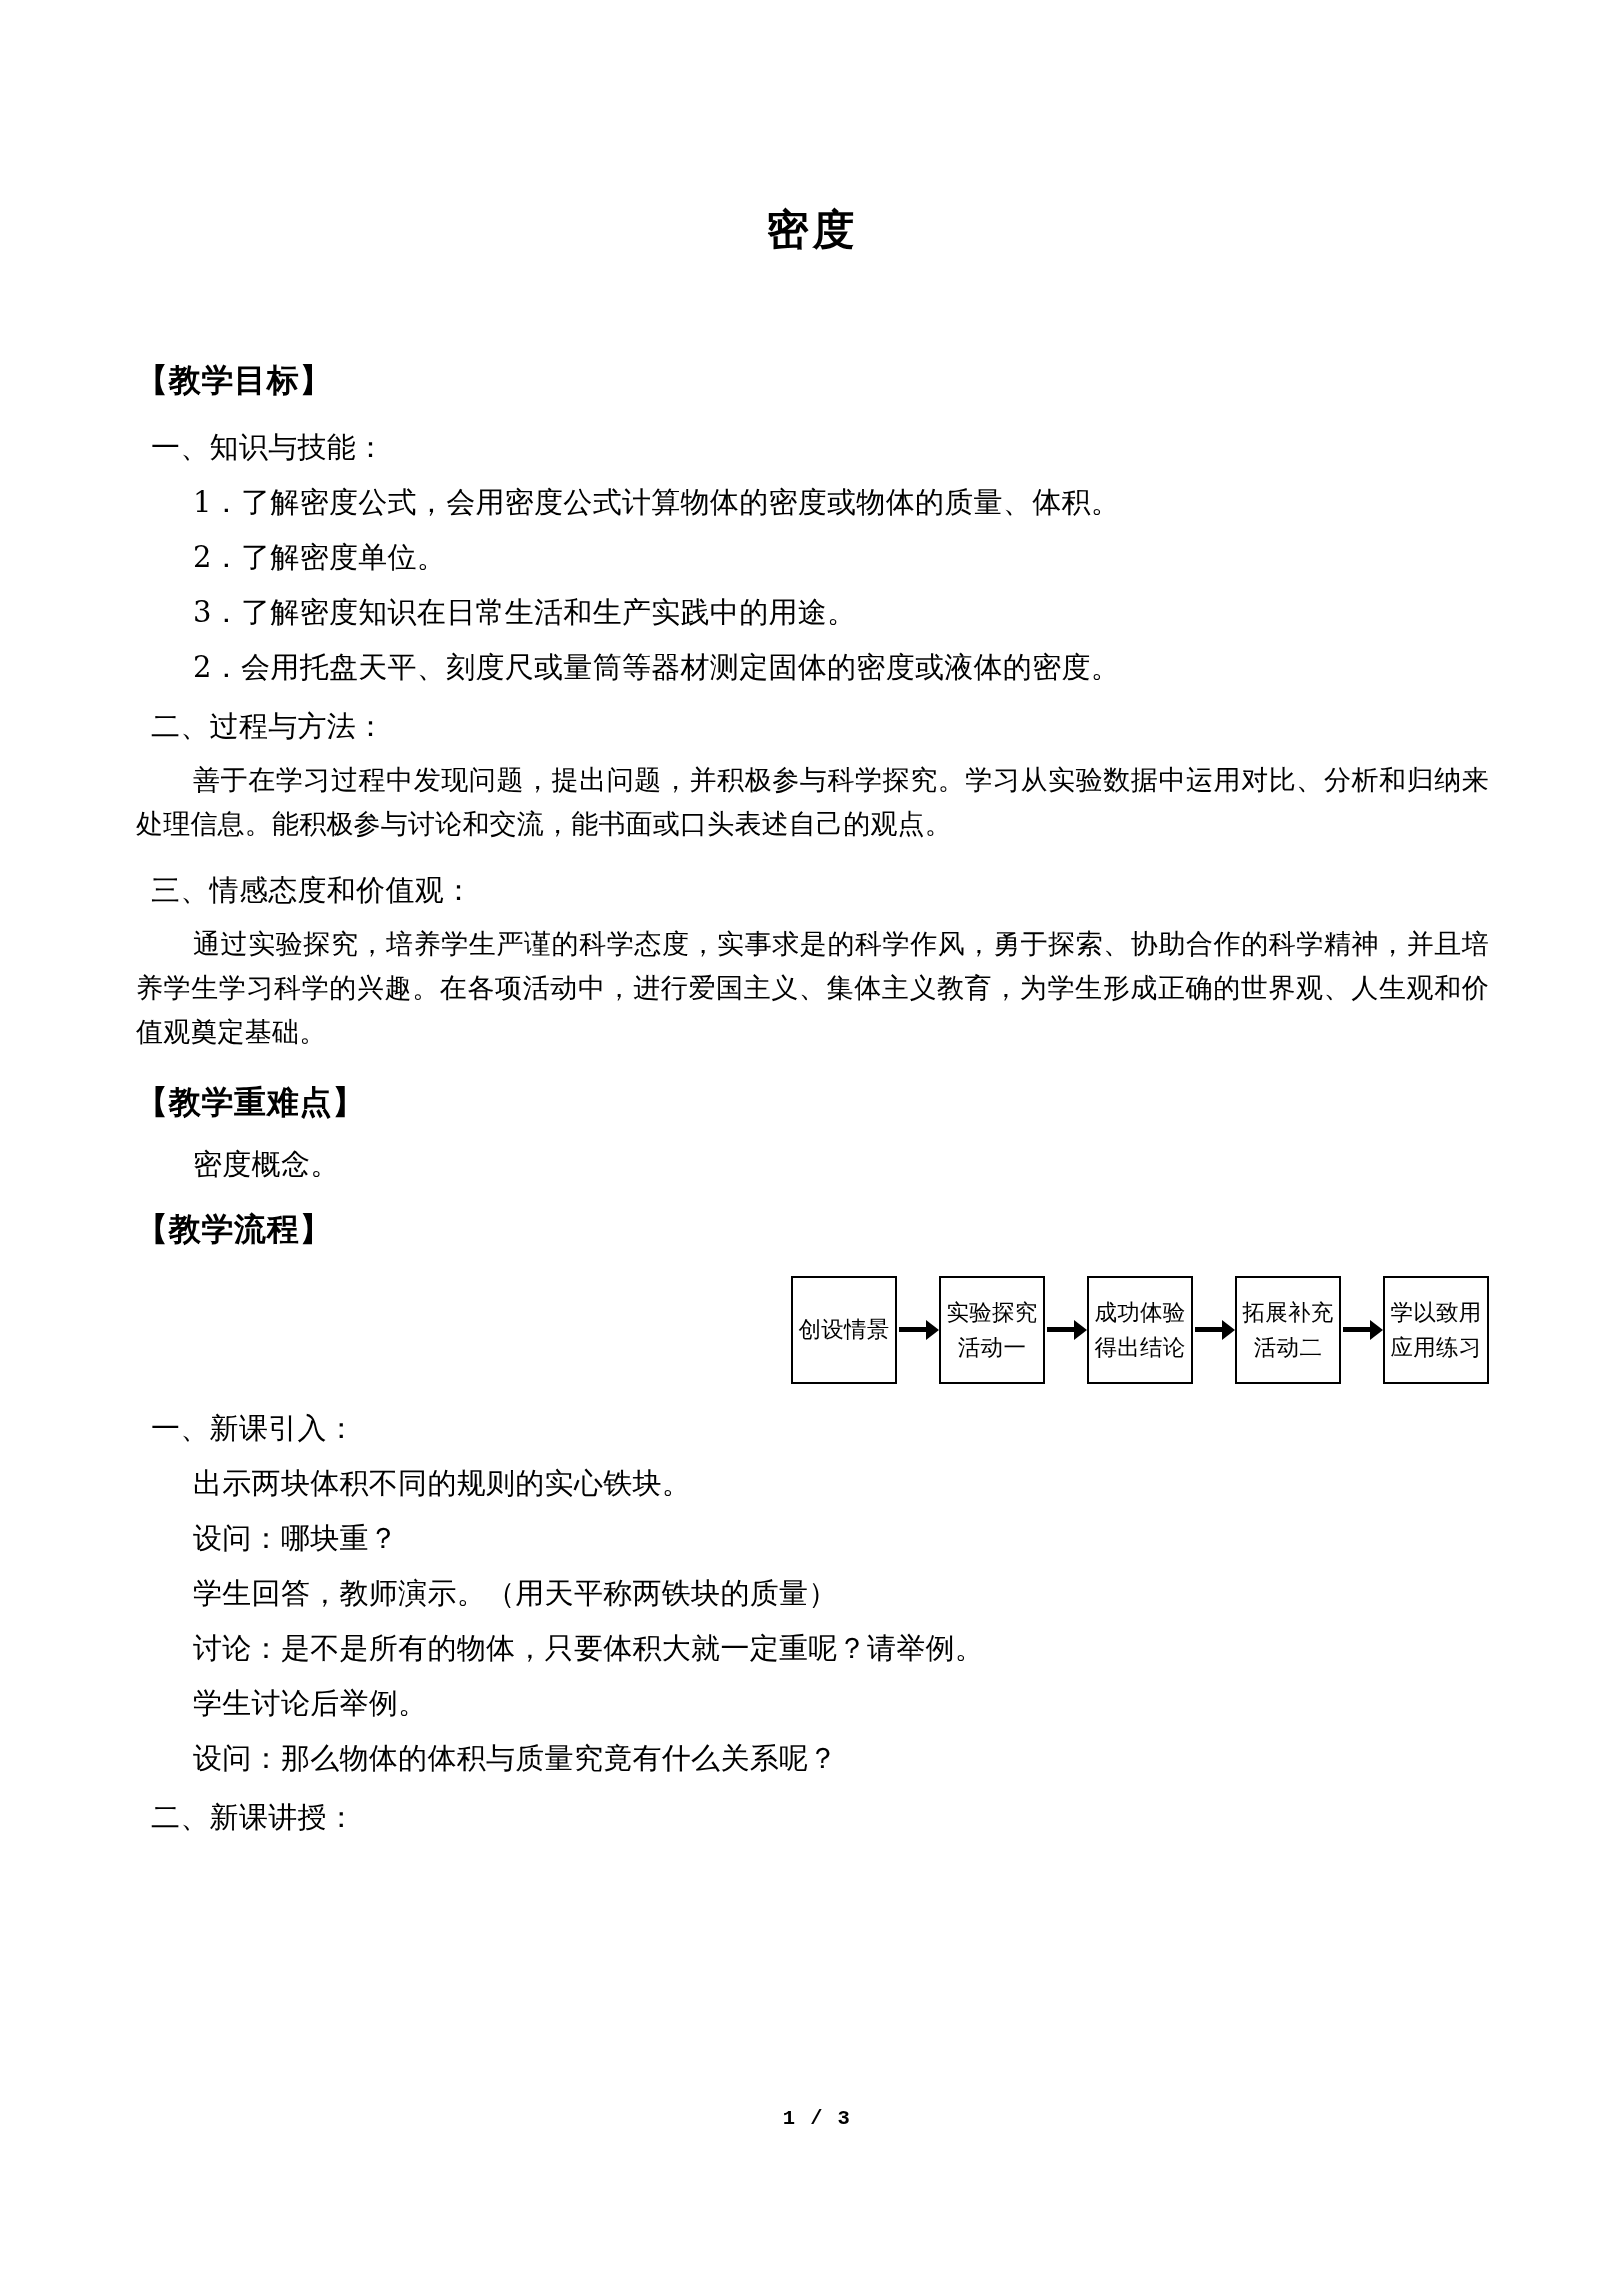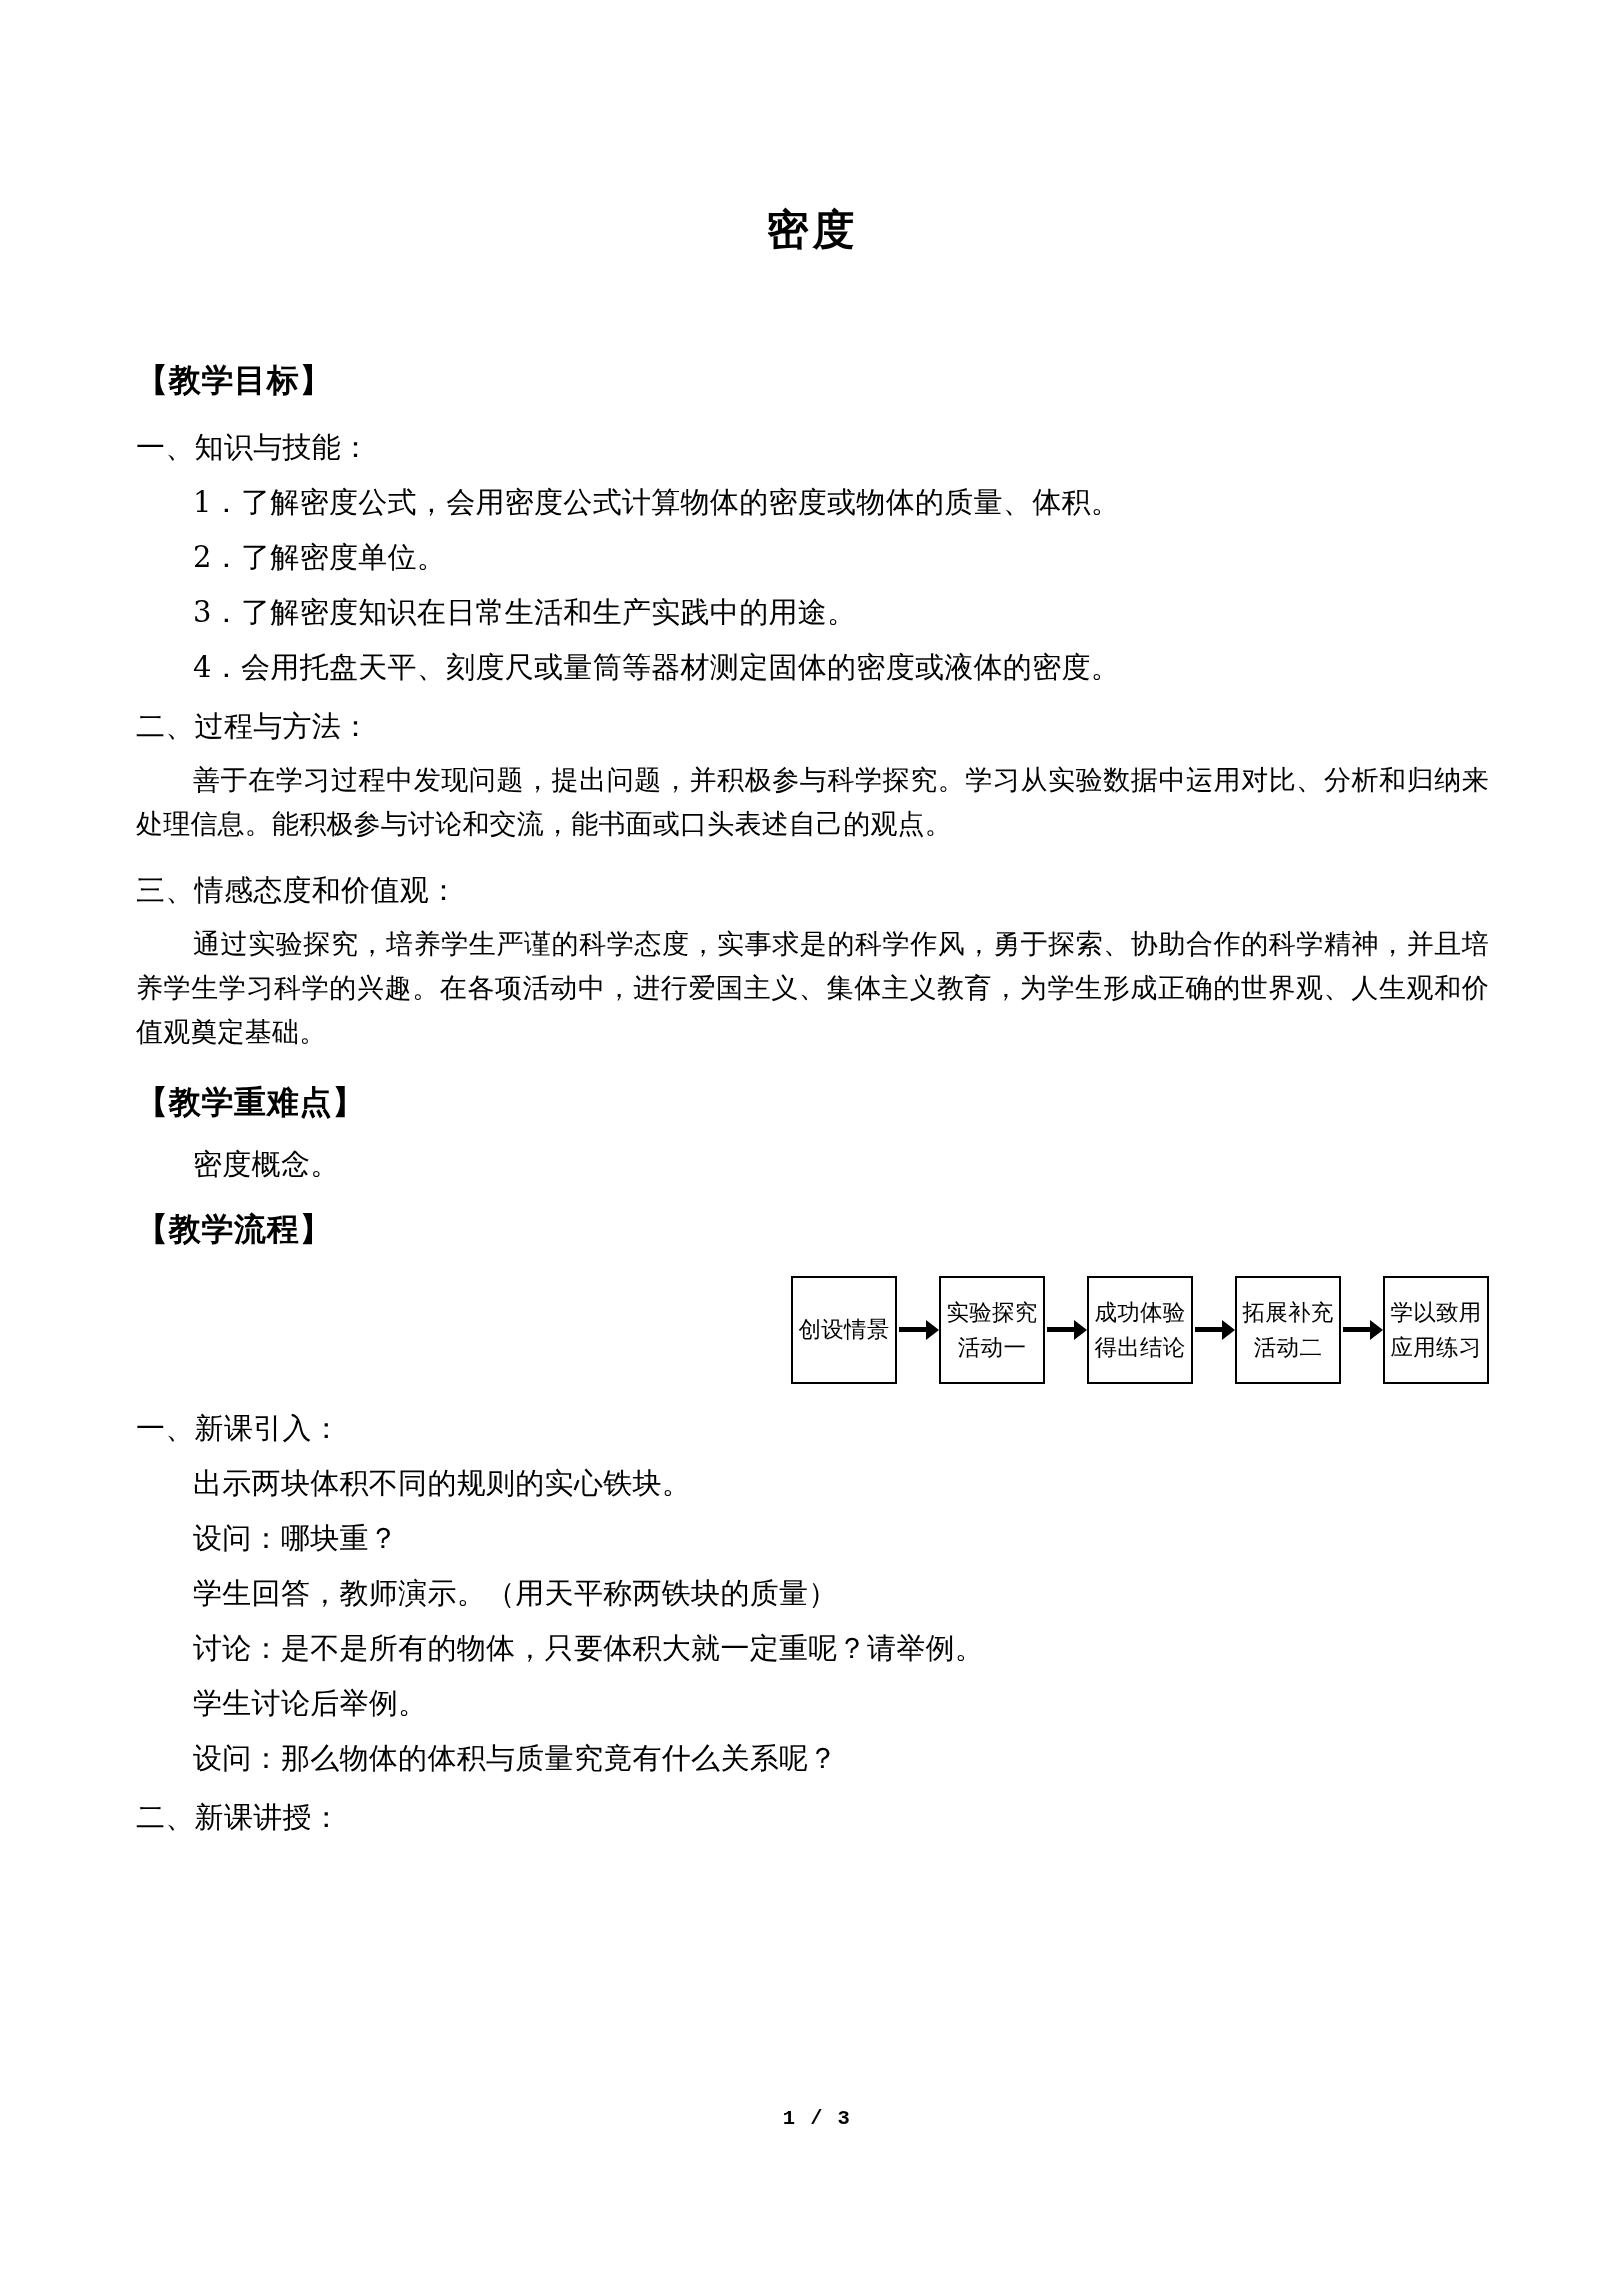--- a/index.html
+++ b/index.html
@@ -48,21 +48,21 @@
   }
   .sh-gap-1 { margin-top: 104px; }
   .sh-gap-2 { margin-top: 27px; }
   .sh-gap-3 { margin-top: 29px; }
   .sh-gap-4 { margin-top: 27px; }
 
   
   .level1 {
     font-size: 29px;
     line-height: 1.0;
-    margin: 0;
+    margin: 15px;
     padding: 0;
     letter-spacing: 0.3px;
   }
   .l1-gap { margin-top: 30px; }
 
   
   .item {
     font-size: 29px;
     line-height: 1.0;
     margin: 0;
@@ -152,21 +152,21 @@
 
     <div class="doc-title">密度</div>
 
     <div class="section-head sh-gap-1">【教学目标】</div>
 
     <div class="level1 l1-gap">一、知识与技能：</div>
 
     <div class="item item-gap">1．了解密度公式，会用密度公式计算物体的密度或物体的质量、体积。</div>
     <div class="item item-gap">2．了解密度单位。</div>
     <div class="item item-gap">3．了解密度知识在日常生活和生产实践中的用途。</div>
-    <div class="item item-gap">4．会用托盘天平、刻度尺或量筒等器材测定固体的密度或液体的密度。</div>
+    <div class="item item-gap">2．会用托盘天平、刻度尺或量筒等器材测定固体的密度或液体的密度。</div>
 
     <div class="level1 l1-gap">二、过程与方法：</div>
     <div class="para para-gap">善于在学习过程中发现问题，提出问题，并积极参与科学探究。学习从实验数据中运用对比、分析和归纳来处理信息。能积极参与讨论和交流，能书面或口头表述自己的观点。</div>
 
     <div class="level1 l1-gap">三、情感态度和价值观：</div>
     <div class="para para-gap">通过实验探究，培养学生严谨的科学态度，实事求是的科学作风，勇于探索、协助合作的科学精神，并且培养学生学习科学的兴趣。在各项活动中，进行爱国主义、集体主义教育，为学生形成正确的世界观、人生观和价值观奠定基础。</div>
 
     <div class="section-head sh-gap-2">【教学重难点】</div>
     <div class="item item-gap">密度概念。</div>
 

